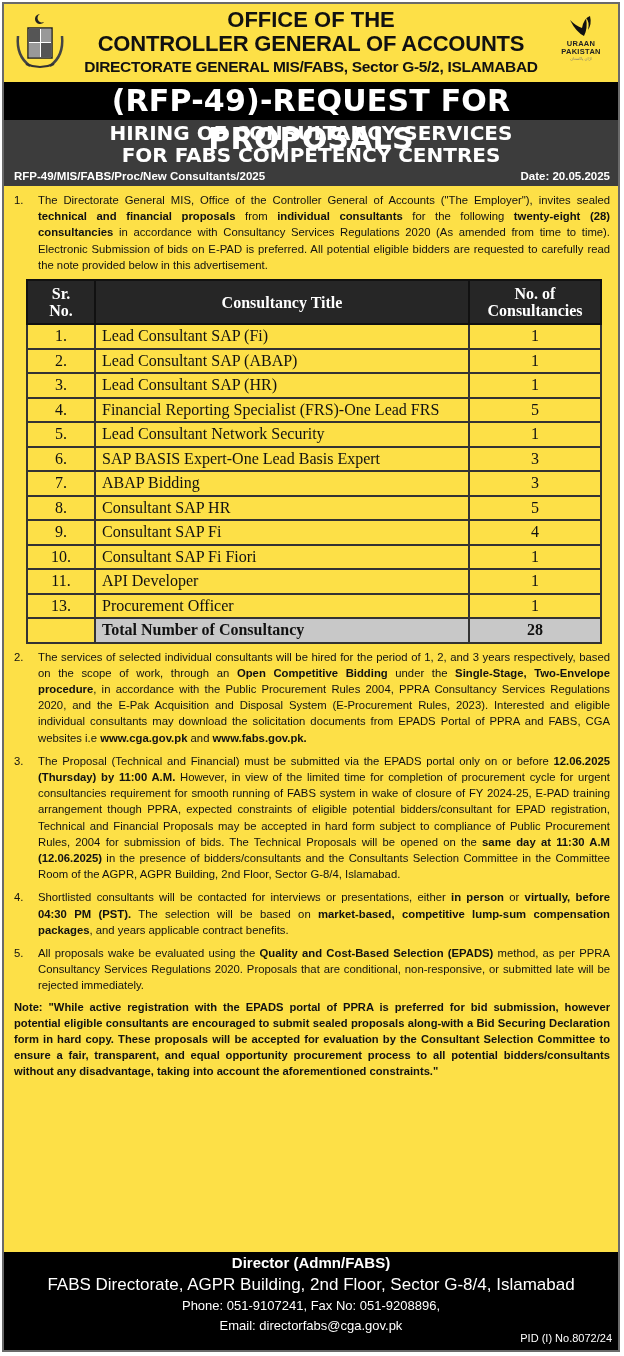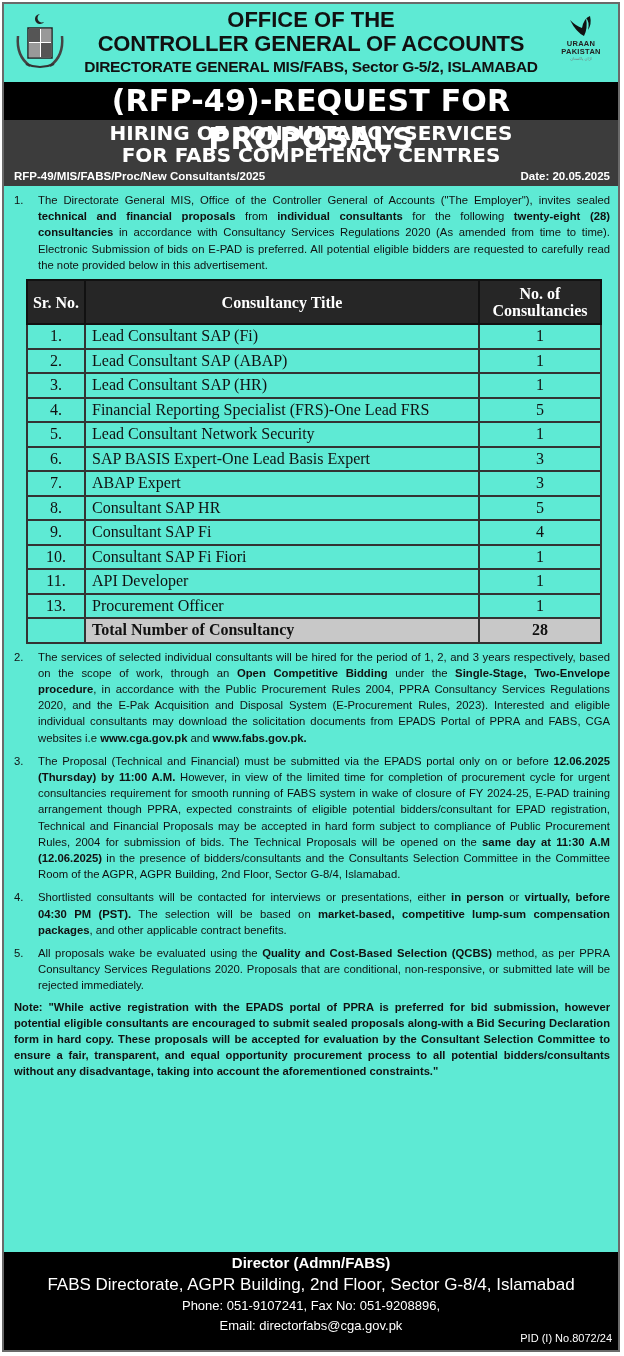--- a/index.html
+++ b/index.html
@@ -1,34 +1,34 @@
 <!DOCTYPE html>
 <html><head>
 <meta charset="utf-8">
 <style>
   html,body{margin:0;padding:0;background:#fff;}
   body{width:624px;height:1356px;overflow:hidden;font-family:"Liberation Sans",sans-serif;color:#111;}
-  .page{position:absolute;left:2px;top:2px;width:618px;height:1350px;border:2px solid #6a6a6a;box-sizing:border-box;background:#5eead4;}
+  .page{position:absolute;left:2px;top:2px;width:618px;height:1350px;border:2px solid #6a6a6a;box-sizing:border-box;background:#fde047;}
   .hdr{position:relative;height:78px;}
   .emblem{position:absolute;left:8px;top:8px;width:56px;height:60px;}
   .uraan{position:absolute;right:6px;top:10px;width:62px;height:58px;text-align:center;}
   .uraan .bird{display:block;margin:0 auto;width:30px;height:26px;}
   .uraan .t1{font-size:7.5px;font-weight:bold;line-height:8px;color:#222;letter-spacing:0.3px;}
   .uraan .t2{font-size:4px;color:#777;line-height:6px;}
   .h1{position:absolute;left:0;right:0;top:4px;text-align:center;font-weight:bold;font-size:22px;line-height:24px;}
   .h2{position:absolute;left:0;right:0;top:28px;text-align:center;font-weight:bold;font-size:22px;line-height:24px;letter-spacing:-0.2px;}
   .h3{position:absolute;left:0;right:0;top:54px;text-align:center;font-weight:bold;font-size:15.5px;line-height:18px;letter-spacing:-0.3px;}
   .rfp{background:#000;color:#fff;height:38px;text-align:center;font-weight:bold;font-size:30px;line-height:38px;letter-spacing:0.2px;font-family:"DejaVu Sans",sans-serif;}
   .hiring{background:#3c3c3c;color:#fff;text-align:center;font-weight:bold;font-family:"DejaVu Sans",sans-serif;font-size:20px;line-height:22px;padding-top:2px;}
   .refline{display:flex;justify-content:space-between;font-size:11.5px;font-weight:bold;line-height:20px;padding:0 8px 0 10px;background:#3c3c3c;color:#fff;}
   .para{position:relative;font-size:11.3px;line-height:16.2px;text-align:justify;padding:0 8px 0 34px;}
   .para .num{position:absolute;left:10px;top:0;}
   .para b{font-weight:bold;}
   table.cons{border-collapse:collapse;margin:6px 0 0 22px;width:576px;font-family:"Liberation Serif",serif;}
-  table.cons th{background:#262626;color:#fff;font-weight:bold;font-size:16px;line-height:17px;border:2px solid #111;padding:4px 2px;}
+  table.cons th{background:#262626;color:#fff;font-weight:bold;font-size:16px;line-height:17px;border:2px solid #111;padding:4px 11px;}
   table.cons td{border:2px solid #333;font-size:16px;line-height:22.5px;padding:0 6px;}
   table.cons td.sr{text-align:center;width:44px;}
   table.cons td.n{text-align:center;width:108px;}
   table.cons tr.total td.lbl,table.cons tr.total td.n{background:#c8c8c8;font-weight:bold;}
   .note{font-size:11.2px;line-height:16.2px;font-weight:bold;text-align:justify;padding:0 8px 0 10px;}
   .footer{position:absolute;left:0;right:0;bottom:0;height:98px;background:#000;color:#fff;text-align:center;}
   .footer .d{font-size:15px;font-weight:bold;line-height:22px;}
   .footer .a{font-size:17px;line-height:22px;}
   .footer .p{font-size:13px;line-height:20px;}
   .footer .e{font-size:13px;line-height:20px;text-align:center;}
@@ -115,21 +115,21 @@
           <td>Lead Consultant Network Security</td>
           <td class="n">1</td>
         </tr>
       <tr>
           <td class="sr">6.</td>
           <td>SAP BASIS Expert-One Lead Basis Expert</td>
           <td class="n">3</td>
         </tr>
       <tr>
           <td class="sr">7.</td>
-          <td>ABAP Expert</td>
+          <td>ABAP Bidding</td>
           <td class="n">3</td>
         </tr>
       <tr>
           <td class="sr">8.</td>
           <td>Consultant SAP HR</td>
           <td class="n">5</td>
         </tr>
       <tr>
           <td class="sr">9.</td>
           <td>Consultant SAP Fi</td>
@@ -163,26 +163,26 @@
     <span>The services of selected individual consultants will be hired for the period of 1, 2, and 3 years respectively, based on the scope of work, through an </span><b>Open Competitive Bidding</b><span> under the </span><b>Single-Stage, Two-Envelope procedure</b><span>, in accordance with the Public Procurement Rules 2004, PPRA Consultancy Services Regulations 2020, and the E-Pak Acquisition and Disposal System (E-Procurement Rules, 2023). Interested and eligible individual consultants may download the solicitation documents from EPADS Portal of PPRA and FABS, CGA websites i.e </span><b>www.cga.gov.pk</b><span> and </span><b>www.fabs.gov.pk.</b>
   </div>
 
   <div class="para" style="margin-top:7px;">
     <span class="num">3.</span>
     <span>The Proposal (Technical and Financial) must be submitted via the EPADS portal only on or before </span><b>12.06.2025 (Thursday) by 11:00 A.M.</b><span> However, in view of the limited time for completion of procurement cycle for urgent consultancies requirement for smooth running of FABS system in wake of closure of FY 2024-25, E-PAD training arrangement though PPRA, expected constraints of eligible potential bidders/consultant for EPAD registration, Technical and Financial Proposals may be accepted in hard form subject to compliance of Public Procurement Rules, 2004 for submission of bids. The Technical Proposals will be opened on the </span><b>same day at 11:30 A.M (12.06.2025)</b><span> in the presence of bidders/consultants and the Consultants Selection Committee in the Committee Room of the AGPR, AGPR Building, 2nd Floor, Sector G-8/4, Islamabad.</span>
   </div>
 
   <div class="para" style="margin-top:7px;">
     <span class="num">4.</span>
-    <span>Shortlisted consultants will be contacted for interviews or presentations, either </span><b>in person</b><span> or </span><b>virtually, before 04:30 PM (PST).</b><span> The selection will be based on </span><b>market-based, competitive lump-sum compensation packages</b><span>, and other applicable contract benefits.</span>
+    <span>Shortlisted consultants will be contacted for interviews or presentations, either </span><b>in person</b><span> or </span><b>virtually, before 04:30 PM (PST).</b><span> The selection will be based on </span><b>market-based, competitive lump-sum compensation packages</b><span>, and years applicable contract benefits.</span>
   </div>
 
   <div class="para" style="margin-top:7px;">
     <span class="num">5.</span>
-    <span>All proposals wake be evaluated using the </span><b>Quality and Cost-Based Selection (QCBS)</b><span> method, as per PPRA Consultancy Services Regulations 2020. Proposals that are conditional, non-responsive, or submitted late will be rejected immediately.</span>
+    <span>All proposals wake be evaluated using the </span><b>Quality and Cost-Based Selection (EPADS)</b><span> method, as per PPRA Consultancy Services Regulations 2020. Proposals that are conditional, non-responsive, or submitted late will be rejected immediately.</span>
   </div>
 
   <div class="note" style="margin-top:5px;">Note: "While active registration with the EPADS portal of PPRA is preferred for bid submission, however potential eligible consultants are encouraged to submit sealed proposals along-with a Bid Securing Declaration form in hard copy. These proposals will be accepted for evaluation by the Consultant Selection Committee to ensure a fair, transparent, and equal opportunity procurement process to all potential bidders/consultants without any disadvantage, taking into account the aforementioned constraints."</div>
 
   <div class="footer">
     <div class="d">Director (Admn/FABS)</div>
     <div class="a">FABS Directorate, AGPR Building, 2nd Floor, Sector G-8/4, Islamabad</div>
     <div class="p">Phone: 051-9107241, Fax No: 051-9208896,</div>
     <div class="e">Email: directorfabs@cga.gov.pk</div>
     <div class="pid">PID (I) No.8072/24</div>

